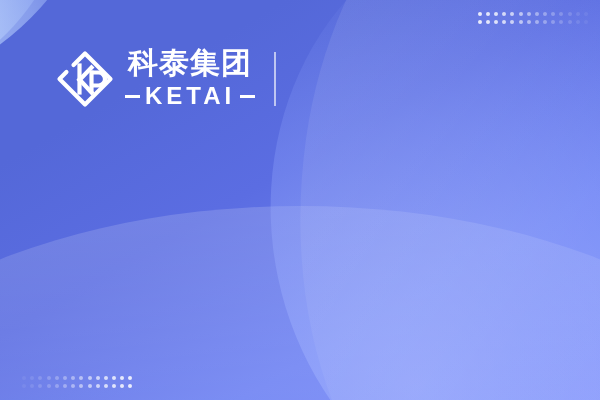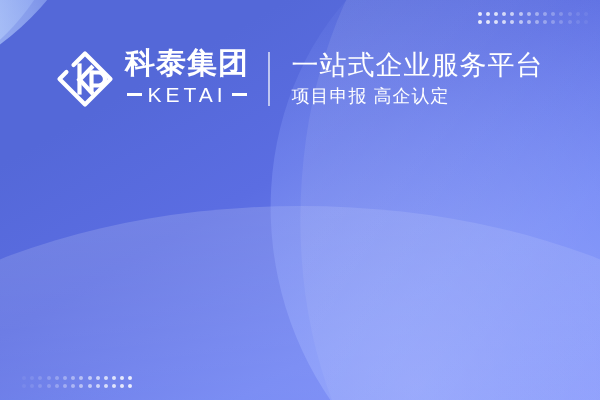--- a/index.html
+++ b/index.html
@@ -135,22 +135,22 @@
     margin-top: 6px;
   }
   .logo-dash {
     display: block;
     width: 15px;
     height: 3px;
     background: #ffffff;
   }
   .logo-en {
     color: #ffffff;
-    font-size: 21px;
-    font-weight: 400;
+    font-size: 24px;
+    font-weight: 700;
     letter-spacing: 4px;
     line-height: 1;
     white-space: nowrap;
   }
 
   .divider {
     width: 1.5px;
     height: 54px;
     background: rgba(255,255,255,0.62);
     margin-left: 19px;
@@ -300,21 +300,17 @@
         <span class="logo-en-row">
           <i class="logo-dash"></i>
           <span class="logo-en">KETAI</span>
           <i class="logo-dash"></i>
         </span>
       </span>
     </div>
 
     <div class="divider"></div>
 
-    <div class="tagline">
-      <span class="tagline-main">一站式企业服务平台</span>
-      <span class="tagline-sub">项目申报 高企认定</span>
-    </div>
 
   </div>
 
 
 </div>
 
 </body></html>

